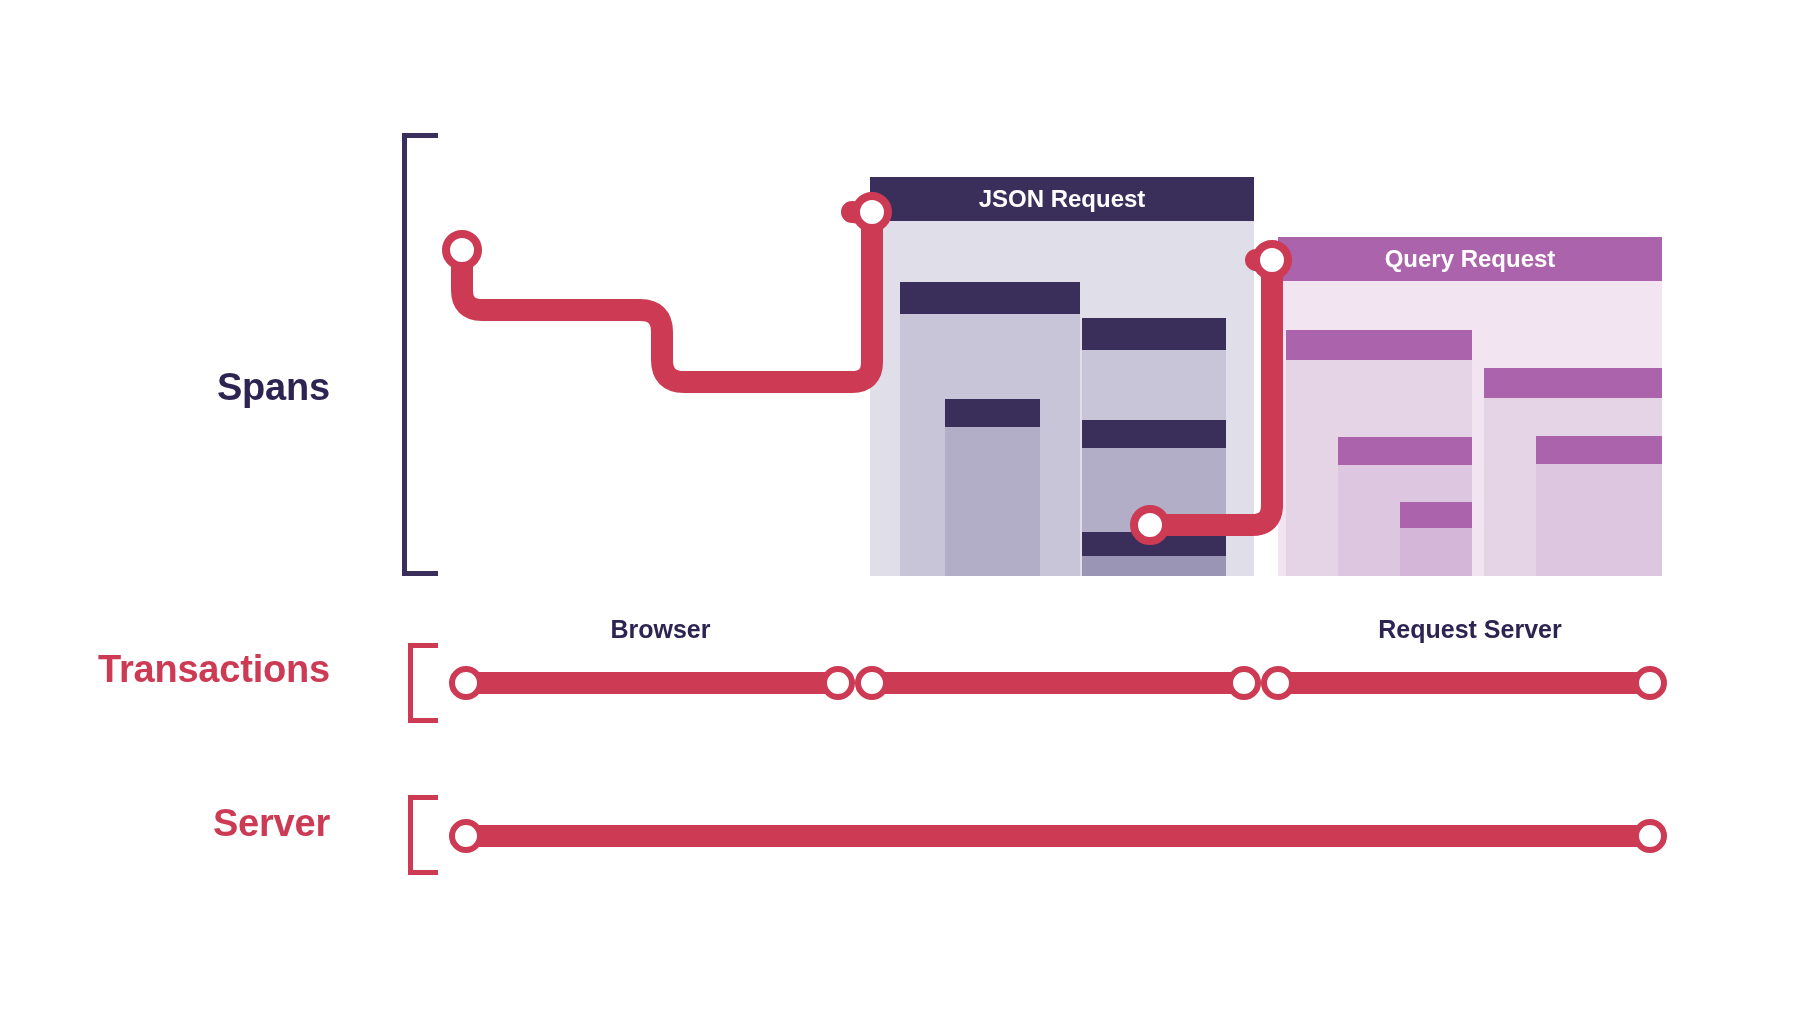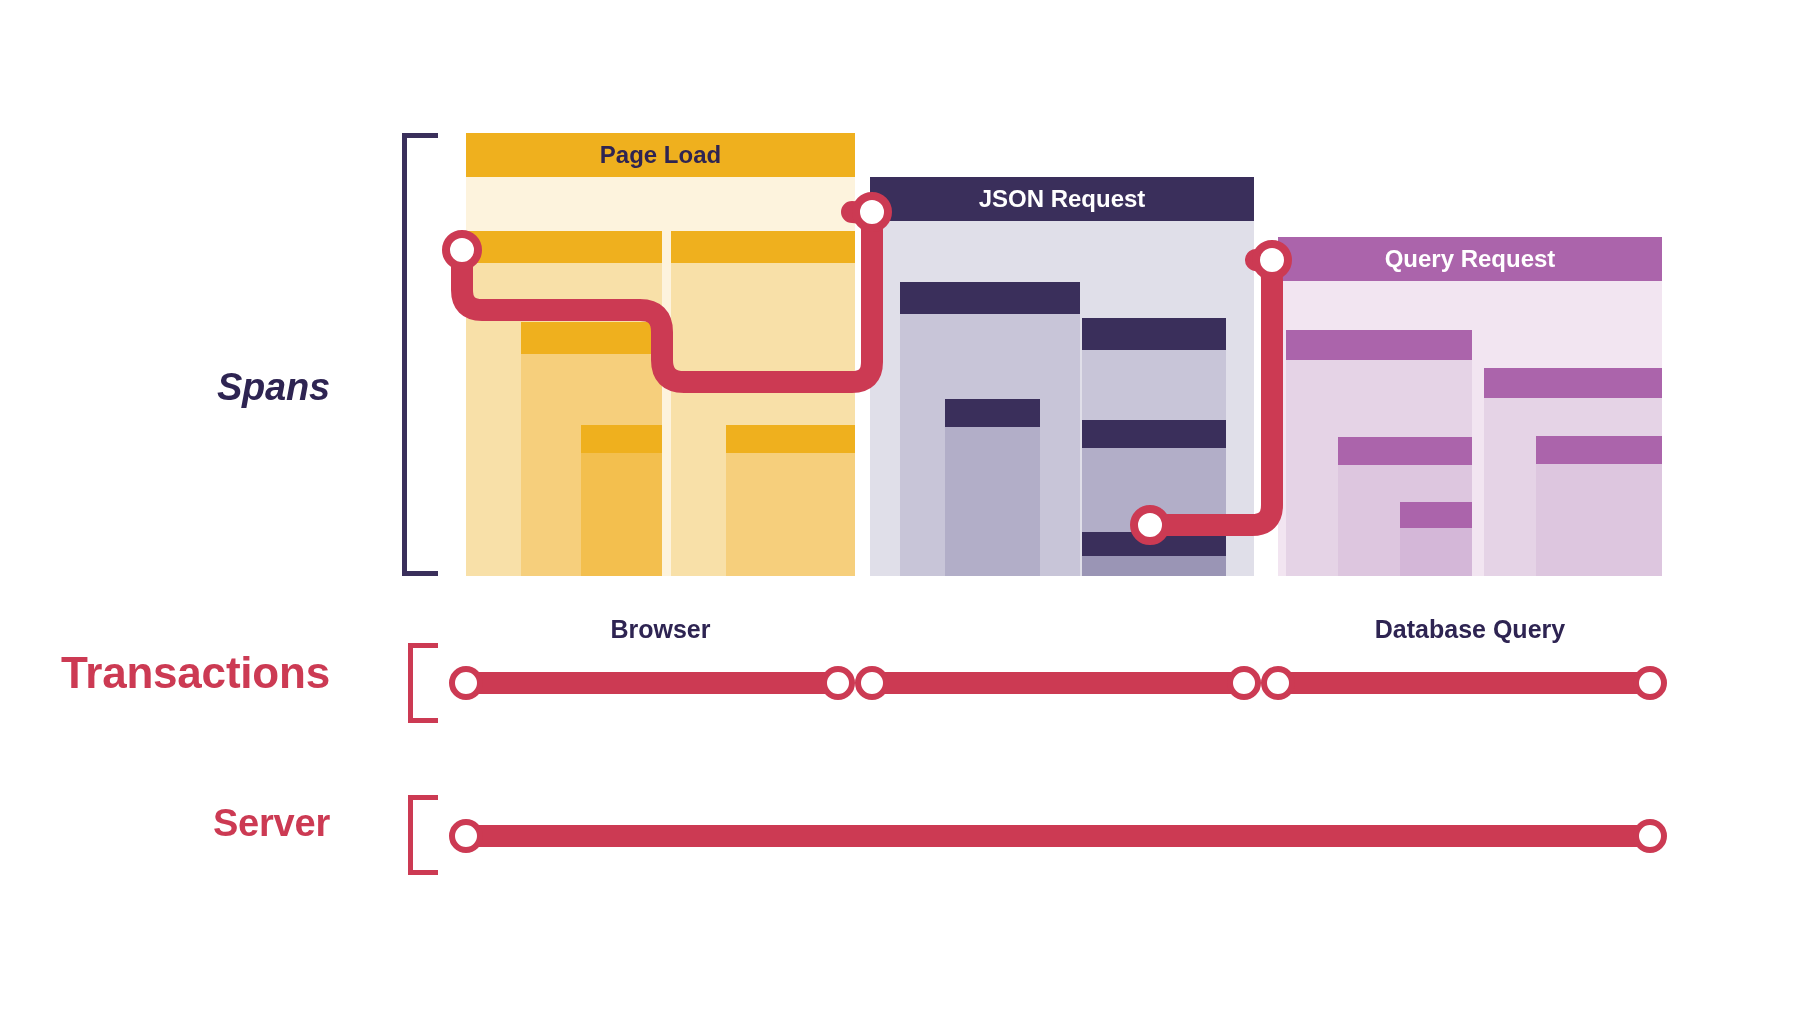--- a/index.html
+++ b/index.html
@@ -27,26 +27,25 @@
     font-weight: bold;
     white-space: nowrap;
     text-align: right;
   }
   #spans-label {
     right: 1470px;
     top: 366px;
     font-size: 38px;
     color: #2e2452;
     letter-spacing: -0.2px;
-    font-style: italic;
   }
   #transactions-label {
     right: 1470px;
     top: 648px;
-    font-size: 44px;
+    font-size: 38px;
     color: #cc3a53;
     letter-spacing: -0.2px;
   }
   #trace-label {
     right: 1470px;
     top: 802px;
     font-size: 38px;
     color: #cc3a53;
     letter-spacing: -0.2px;
   }
@@ -148,46 +147,20 @@
   <div class="row-label" id="spans-label">Spans</div>
 
   <div class="row-label" id="transactions-label">Transactions</div>
 
   <div class="row-label" id="trace-label">Server</div>
 
   <div class="bracket" id="spans-bracket"></div>
   <div class="bracket" id="transactions-bracket"></div>
   <div class="bracket" id="trace-bracket"></div>
 
-  <div class="column" id="col-browser" style="left:466px; top:133px; width:389px; height:443px;">
-
-    <div class="col-title" style="background:#efb01e; color:#2e2452;">Page Load</div>
-
-    <div class="col-body" style="top:44px; height:399px; background:#fdf3dd;"></div>
-
-    <div class="bar" style="left:0px; top:98px; width:196px; height:345px; background:#f8e0a8;">
-      <div class="bar-head" style="height:32px; background:#efb01e;"></div>
-    </div>
-
-    <div class="bar" style="left:55px; top:189px; width:141px; height:254px; background:#f6cf7c;">
-      <div class="bar-head" style="height:32px; background:#efb01e;"></div>
-    </div>
-
-    <div class="bar" style="left:115px; top:292px; width:81px; height:151px; background:#f3bf4e;">
-      <div class="bar-head" style="height:28px; background:#efb01e;"></div>
-    </div>
-
-    <div class="bar" style="left:205px; top:98px; width:184px; height:345px; background:#f8e0a8;">
-      <div class="bar-head" style="height:32px; background:#efb01e;"></div>
-    </div>
-
-    <div class="bar" style="left:260px; top:292px; width:129px; height:151px; background:#f6cf7c;">
-      <div class="bar-head" style="height:28px; background:#efb01e;"></div>
-    </div>
-  </div>
 
   <div class="column" id="col-database" style="left:1278px; top:237px; width:384px; height:339px;">
 
     <div class="col-title" style="background:#ab64ab; color:#ffffff;">Query Request</div>
 
     <div class="col-body" style="top:44px; height:295px; background:#f2e5f1;"></div>
 
     <div class="bar" style="left:8px; top:93px; width:186px; height:246px; background:#e5d3e6;">
       <div class="bar-head" style="height:30px; background:#ab64ab;"></div>
     </div>
@@ -258,21 +231,21 @@
 
     <circle cx="462" cy="250" r="16" fill="#ffffff" stroke="#cc3a53" stroke-width="8"></circle>
     <circle cx="872" cy="212" r="16" fill="#ffffff" stroke="#cc3a53" stroke-width="8"></circle>
     <circle cx="1150" cy="525" r="16" fill="#ffffff" stroke="#cc3a53" stroke-width="8"></circle>
     <circle cx="1272" cy="260" r="16" fill="#ffffff" stroke="#cc3a53" stroke-width="8"></circle>
   </svg>
 
   <div class="service-caption" style="left:466px; top:615px; width:389px;">Browser</div>
 
 
-  <div class="service-caption" style="left:1278px; top:615px; width:384px;">Database Query</div>
+  <div class="service-caption" style="left:1278px; top:615px; width:384px;">Request Server</div>
 
   <div class="timeline-line" style="left:466px; top:672px; width:384px;"></div>
   <div class="timeline-line" style="left:870px; top:672px; width:384px;"></div>
   <div class="timeline-line" style="left:1278px; top:672px; width:384px;"></div>
 
   <div class="node-dot" style="left:449px; top:666px;"></div>
   <div class="node-dot" style="left:821px; top:666px;"></div>
   <div class="node-dot" style="left:855px; top:666px;"></div>
   <div class="node-dot" style="left:1227px; top:666px;"></div>
   <div class="node-dot" style="left:1261px; top:666px;"></div>

